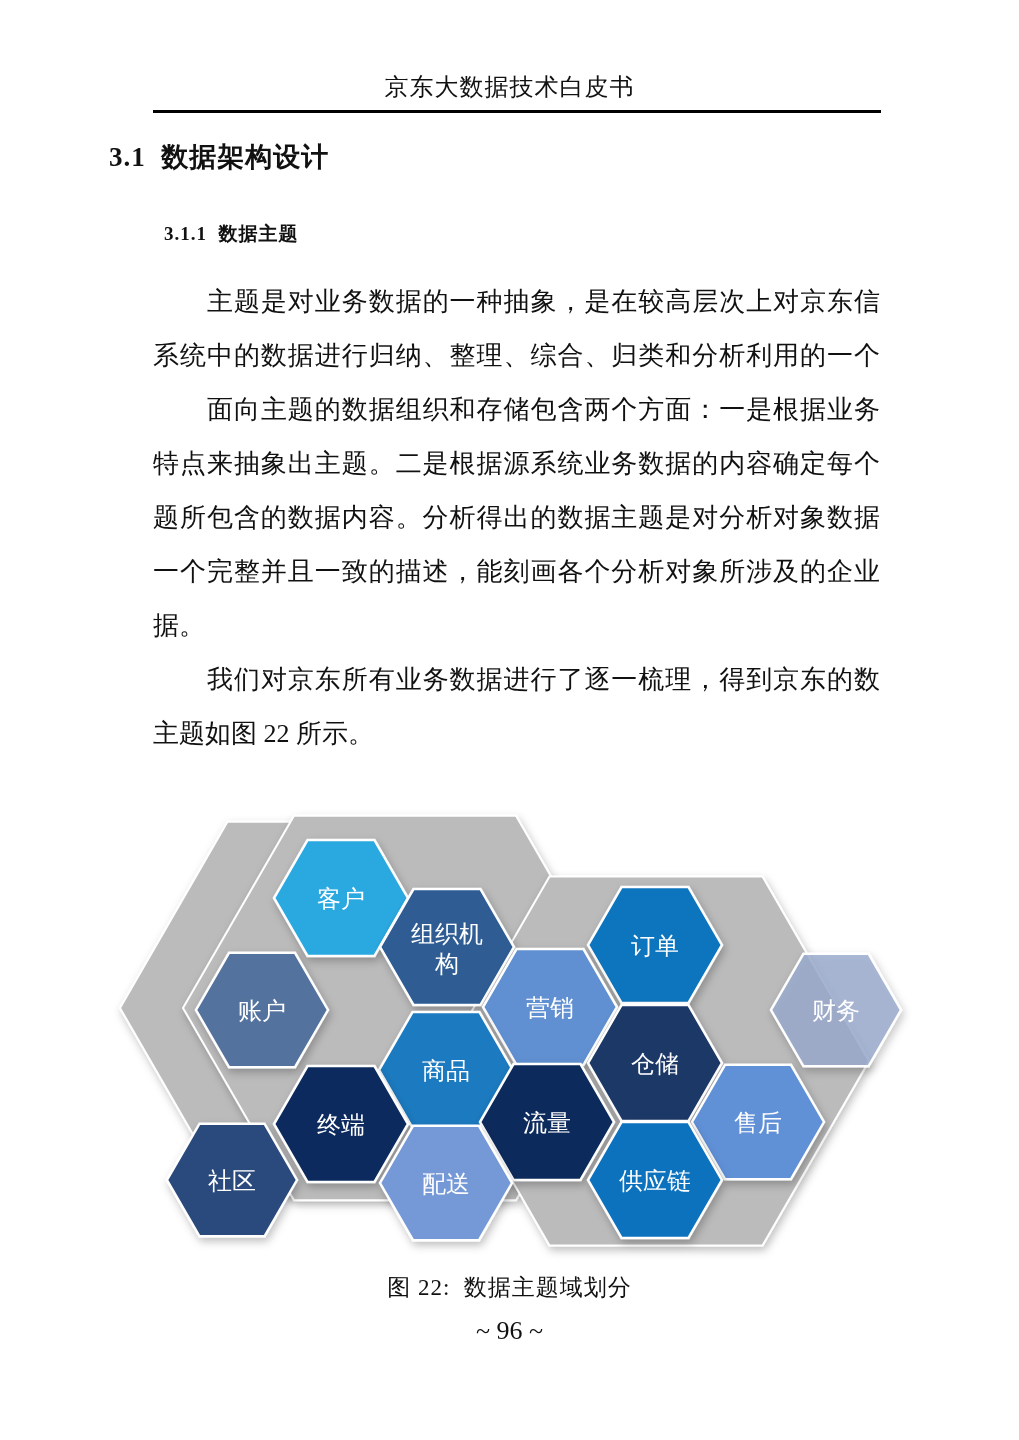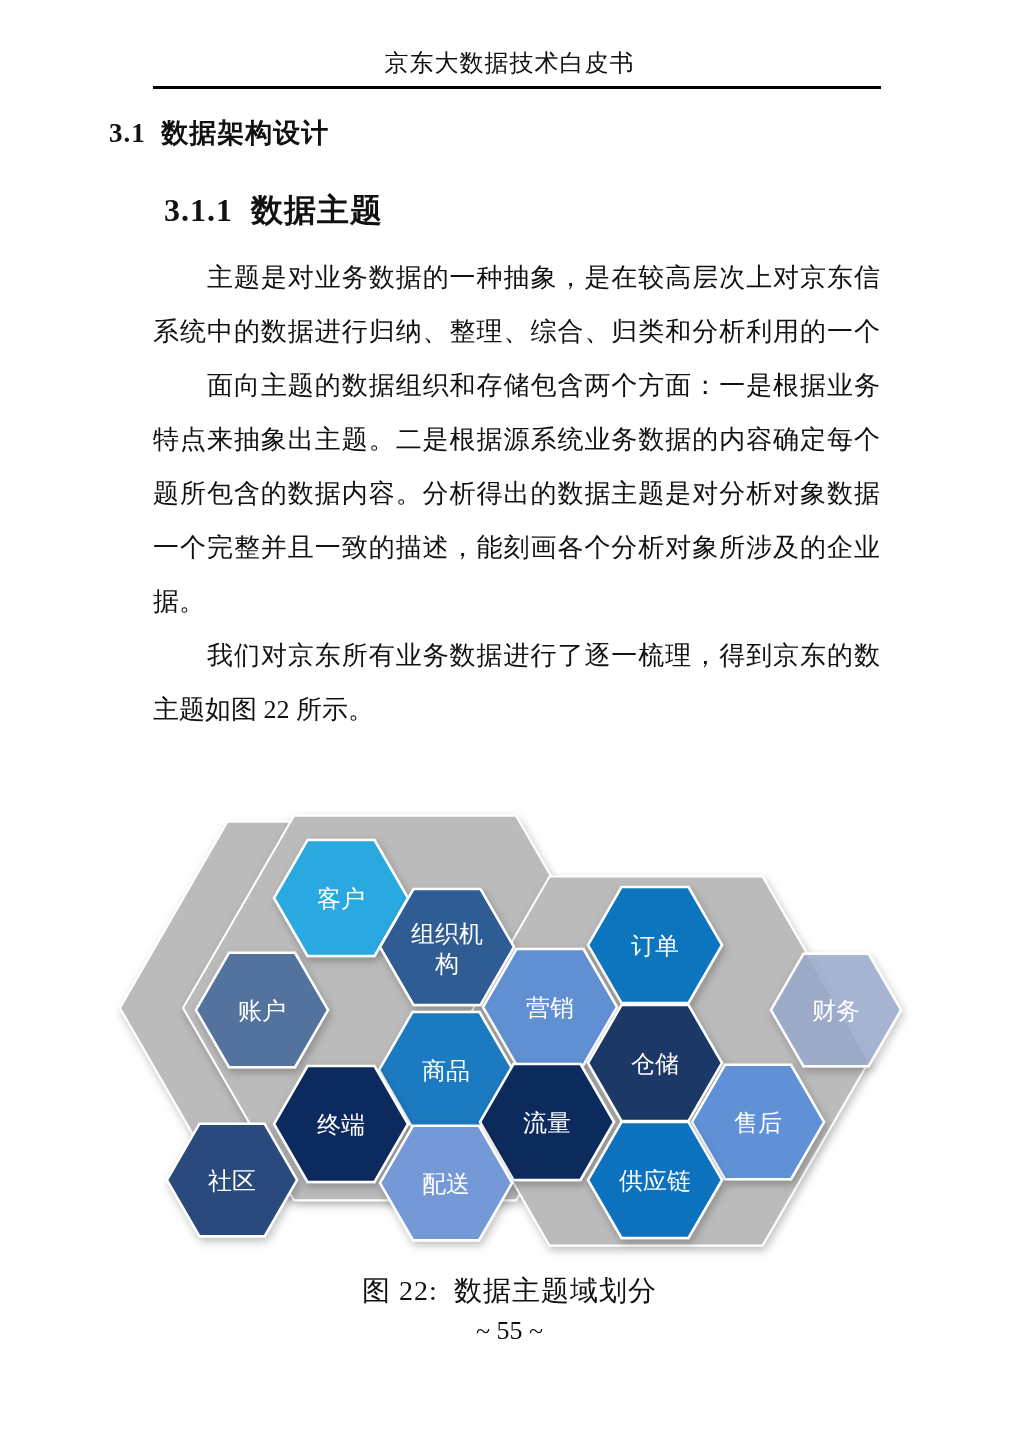--- a/index.html
+++ b/index.html
@@ -2,53 +2,53 @@
 <html><head>
 <meta charset="utf-8">
 <style>
   html,body{margin:0;padding:0;}
   body{
     width:1019px;height:1440px;position:relative;background:#ffffff;
     font-family:"Liberation Serif","DejaVu Serif",serif;color:#111;
     overflow:hidden;
   }
   .header-title{
-    padding-top:48px;text-align:center;font-size:24px;letter-spacing:1px;
+    padding-top:72px;text-align:center;font-size:24px;letter-spacing:1px;
     line-height:30px;
   }
   .header-rule{
     margin:8px 0 0 153px;width:728px;border-bottom:3px solid #000;
   }
   .h1{
     margin:28px 0 0 109px;font-size:27px;font-weight:bold;line-height:32px;
     white-space:pre;letter-spacing:1px;
   }
   .h2{
-    margin:46px 0 0 164px;font-size:32px;font-weight:bold;line-height:30px;
+    margin:46px 0 0 164px;font-size:19px;font-weight:bold;line-height:30px;
     white-space:pre;letter-spacing:1px;
   }
   .body-text{
     margin:26px 0 0 153px;width:727px;
   }
   .tline{
     height:54px;line-height:54px;font-size:26px;overflow:hidden;
     text-align:justify;text-align-last:justify;text-justify:inter-character;
   }
   .tline.first{text-indent:54px;}
   .tline.end{text-align-last:left;}
   .figure{position:absolute;left:95px;top:795px;width:830px;height:482px;text-decoration:underline;}
   .bg-hex{fill:#BBBBBB;stroke:#FFFFFF;stroke-width:2;}
   .fg-hex{stroke:#FFFFFF;stroke-width:2.5;}
   .hex-label{
     fill:#FFFFFF;font-size:24px;text-anchor:middle;
     font-family:"Liberation Sans","DejaVu Sans",sans-serif;
   }
   .caption{
     position:absolute;top:1272px;left:0;width:100%;text-align:center;
-    font-size:28px;white-space:pre;letter-spacing:1px;
+    font-size:23px;white-space:pre;letter-spacing:1px;
   }
   .page-number{
     position:absolute;top:1316px;left:0;width:100%;text-align:center;
     font-size:26px;
   }
 </style>
 </head>
 <body>
 
 <div>
@@ -134,15 +134,15 @@
           <text class="hex-label" x="351" y="397">配送</text>
         </g>
         <g>
           <polygon points="627.0,385.0 593.5,443.0 526.5,443.0 493.0,385.0 526.5,327.0 593.5,327.0" class="fg-hex" fill="#1072BE" filter="url(#hxsh)"></polygon>
           <text class="hex-label" x="560" y="394">供应链</text>
         </g>
       </svg>
   </div>
 
   <div class="caption">图 22:  数据主题域划分</div>
-  <div class="page-number">~ 55 ~</div>
+  <div class="page-number">~ 96 ~</div>
 
 </div>
 
 </body></html>

